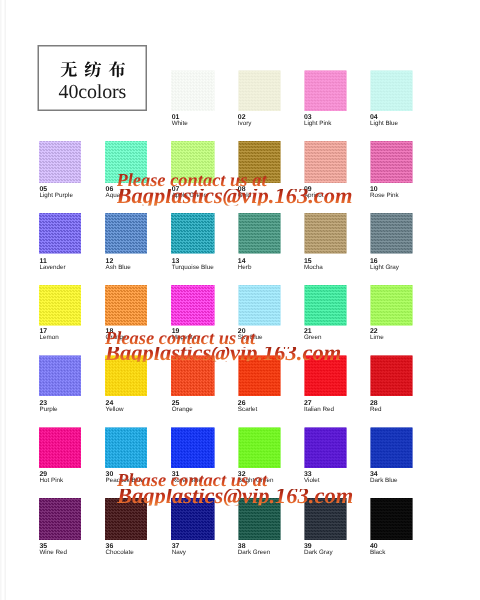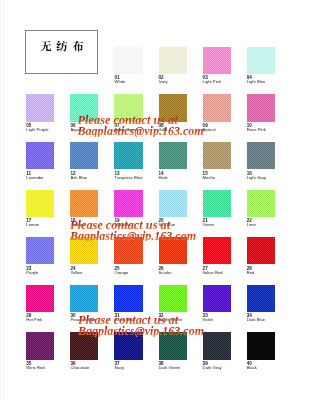--- a/index.html
+++ b/index.html
@@ -47,39 +47,40 @@
   }
 
   
   .wm{position:absolute;font-family:"Liberation Serif",serif;font-style:italic;font-weight:bold;
       white-space:nowrap;color:#c8321e;}
   .wm span{
     background-image:linear-gradient(180deg,#9d2411 0%,#c6341b 42%,#e4672c 78%,#ec8a3e 100%);
     -webkit-background-clip:text;background-clip:text;color:transparent;
   }
   .wm .l1{display:block;font-size:12.3px;line-height:10.9px;letter-spacing:0px;}
-  .wm .l2{display:block;font-size:12px;line-height:10.9px;letter-spacing:0px;}
+  .wm .l2{display:block;font-size:15px;line-height:10.9px;letter-spacing:0px;}
 </style>
 </head>
 <body>
 
 <div id="sheet">
   <div class="paper-edge left2"></div>
   <div class="paper-edge left"></div>
 
   <div id="title-card">
     <div id="title-cn">
         <svg width="43.85" height="11.6" viewBox="0 -820 3780 1000" xmlns="http://www.w3.org/2000/svg">
           <g transform="scale(1,-1)" fill="#111">
             <path transform="translate(0,0)" d="M836 566 766 475H501C511 555 513 639 515 728H871C885 728 896 733 899 744C853 785 776 845 776 845L708 756H107L115 728H390C389 640 389 556 381 475H45L53 447H378C353 252 277 78 34 -72L44 -87C365 46 463 228 497 447H529V57C529 -26 553 -48 658 -48H758C927 -48 970 -25 970 24C970 48 963 62 929 75L927 212H916C896 150 880 98 869 81C862 71 855 68 843 66C828 65 801 65 771 65H685C654 65 648 71 648 88V447H934C948 447 960 452 962 463C915 505 836 566 836 566Z"></path>
             <path transform="translate(1390,0)" d="M567 850 559 844C594 803 627 737 630 679C732 596 838 799 567 850ZM36 91 92 -54C104 -50 114 -39 119 -26C255 52 348 116 409 162L407 172C258 135 101 101 36 91ZM355 778 203 842C183 765 114 623 63 578C54 571 31 565 31 565L86 432C92 434 97 438 102 443C145 460 185 477 221 493C171 420 112 349 65 315C53 308 26 302 26 302L81 169C89 172 96 177 102 185C243 237 360 291 421 322L420 334C311 322 203 311 127 305C234 377 356 487 418 568C439 565 452 571 457 581L315 658C304 631 287 598 267 563L110 558C184 611 270 696 319 762C339 761 351 768 355 778ZM874 729 816 648H395L403 620H507C510 351 486 108 301 -81L309 -90C518 28 590 207 616 419H773C763 194 745 76 717 51C708 43 699 40 683 40C664 40 611 44 579 47L578 34C615 25 642 12 657 -6C670 -21 673 -49 673 -84C726 -84 767 -72 799 -44C854 2 876 118 887 400C909 403 922 409 930 418L823 507L763 447H619C625 503 629 561 631 620H950C965 620 974 625 977 636C939 673 874 729 874 729Z"></path>
             <path transform="translate(2780,0)" d="M487 601V444H362L315 461C360 519 397 580 428 641H938C953 641 964 646 967 657C919 698 840 758 840 758L770 669H442C459 707 475 745 488 782C514 782 523 789 527 801L364 853C352 795 335 732 311 669H41L49 641H301C243 493 152 344 24 239L32 230C110 269 176 317 233 372V-14H255C313 -14 348 12 348 21V415H487V-90H509C552 -90 602 -66 602 -55V415H748V140C748 128 744 122 729 122C710 122 631 127 631 127V113C673 106 691 93 704 75C715 58 720 30 722 -8C847 4 863 49 863 126V396C884 401 898 409 905 417L789 503L738 444H602V562C626 565 633 574 635 587Z"></path>
           </g>
         </svg>
       </div>
+    <div id="title-en">40colors</div>
   </div>
 
   <div id="grid">
       <div class="cell" style="left: 114.46px; top: 46.9px;">
         <div class="chip" style="background:#f4f7f3">
           <div class="tex" style="background-image:conic-gradient(rgb(238,241,237) 0deg 90deg,rgb(250,253,249) 90deg 180deg,rgb(238,241,237) 180deg 270deg,rgb(250,253,249) 270deg 360deg)"></div>
         </div>
         <div class="lbl">
           <span class="no">01</span>
           <span class="nm">White</span>

